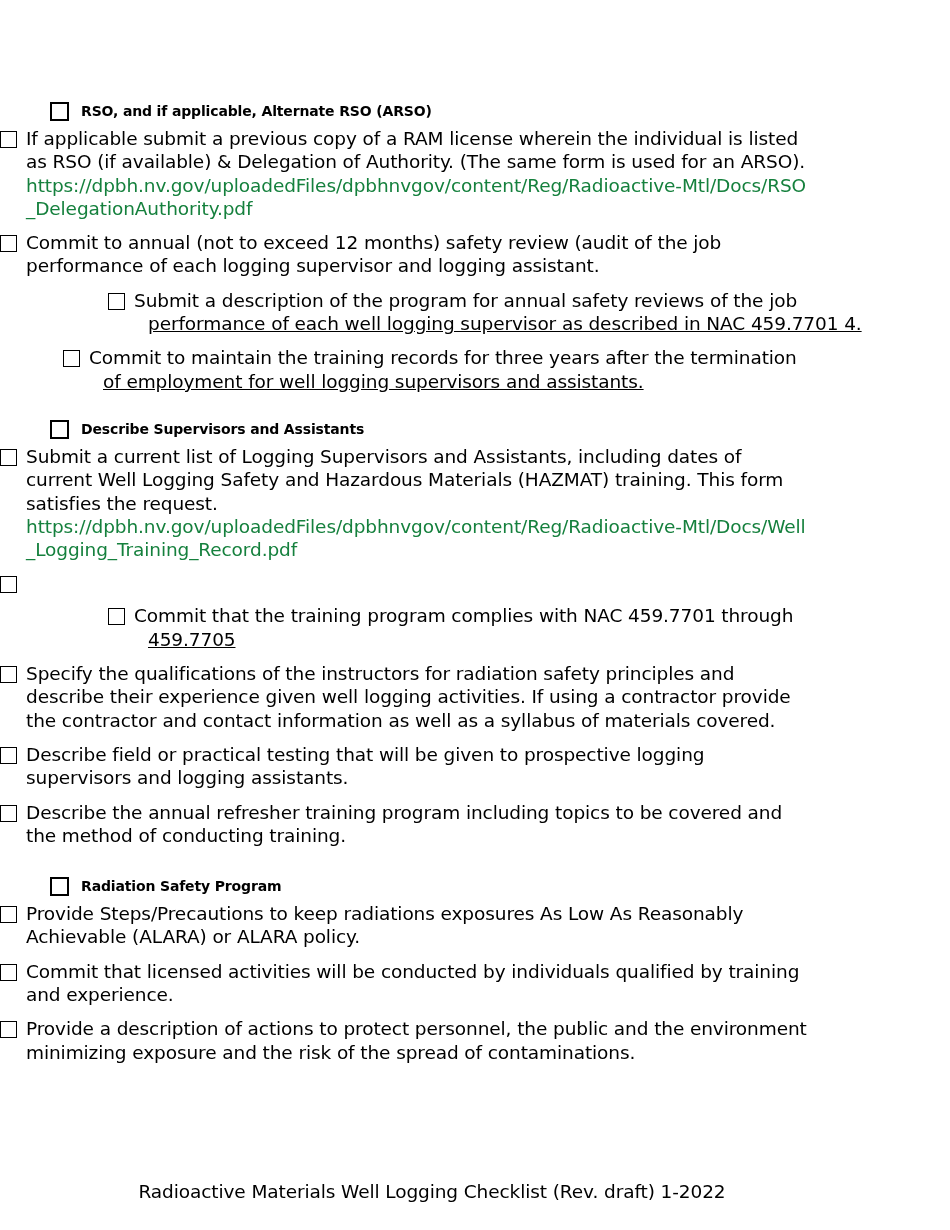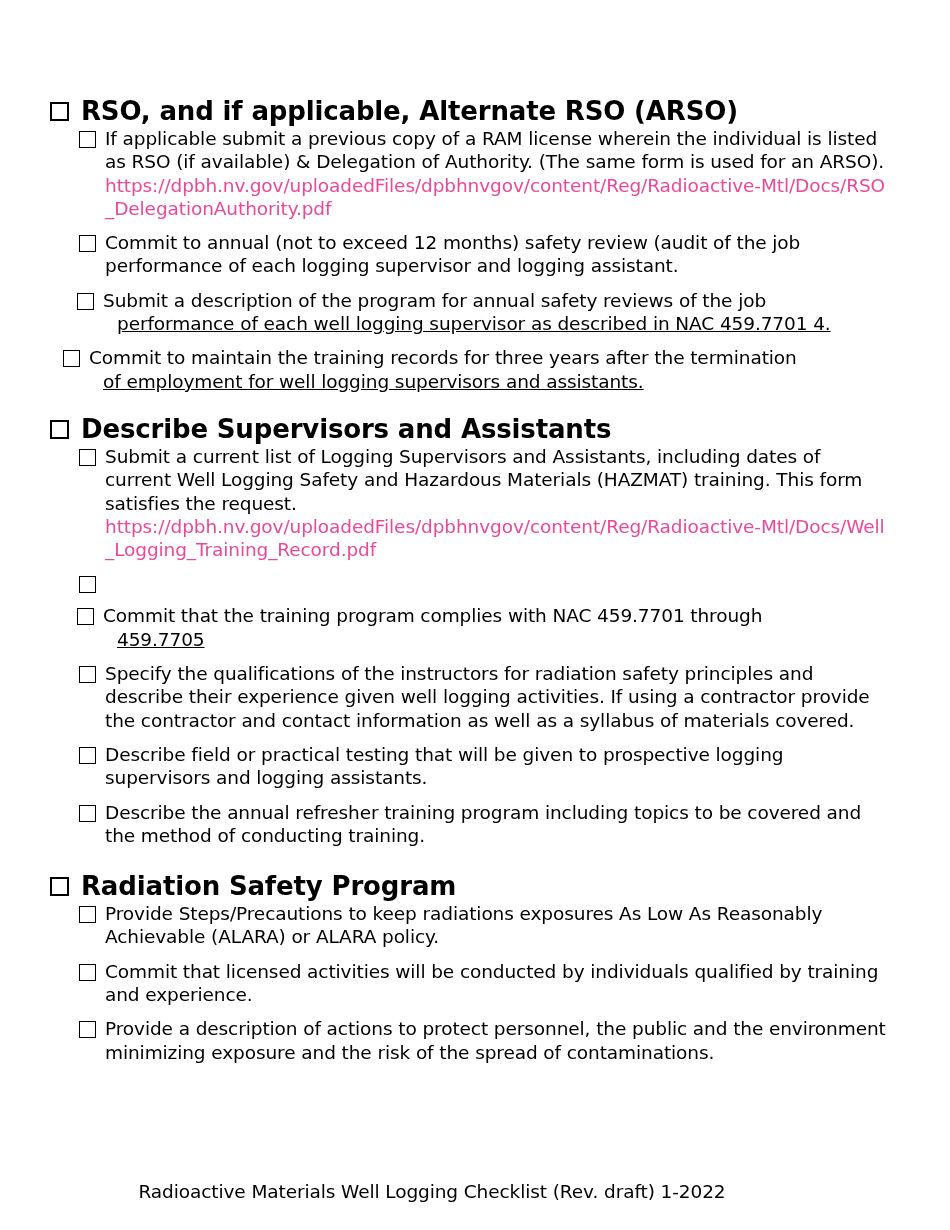--- a/index.html
+++ b/index.html
@@ -50,42 +50,41 @@
     margin-bottom: 4px;
   }
   .row.lvl0 .cb {
     width: 19px;
     height: 19px;
     border: 2px solid #000000;
     margin-top: 2px;
     margin-right: 12px;
   }
   .row.lvl0 .txt {
-    font-size: 26px;
+    font-size: 14px;
     font-weight: bold;
     line-height: 23px;
     letter-spacing: -0.15px;
   }
 
   
   .row.lvl1 {
-    padding-left: 79px;
     margin-bottom: 11px;
   }
   .row.lvl1 .cb {
     width: 17px;
     height: 17px;
     border: 1.6px solid #000000;
     margin-top: 4px;
     margin-right: 9px;
   }
 
   
   .row.lvl2 {
-    padding-left: 77px;
+    padding-left: 108px;
     margin-bottom: 11px;
   }
   .row.lvl2 .cb {
     width: 17px;
     height: 17px;
     border: 1.6px solid #000000;
     margin-top: 4px;
     margin-right: 9px;
   }
 
@@ -120,21 +119,21 @@
     padding-left: 0;
   }
   .row.lvl2 .txt .cont,
   .row.lvl3 .txt .cont {
     display: block;
     padding-left: 14px;
     text-decoration: underline;
   }
 
   .link {
-    color: #ec4899;
+    color: #15803d;
     text-decoration: none;
     display: block;
     word-break: break-all;
   }
 
   .sec-gap { height: 14px; }
   .sec-gap-lg { height: 17px; }
 
   .footer {
     position: absolute;

